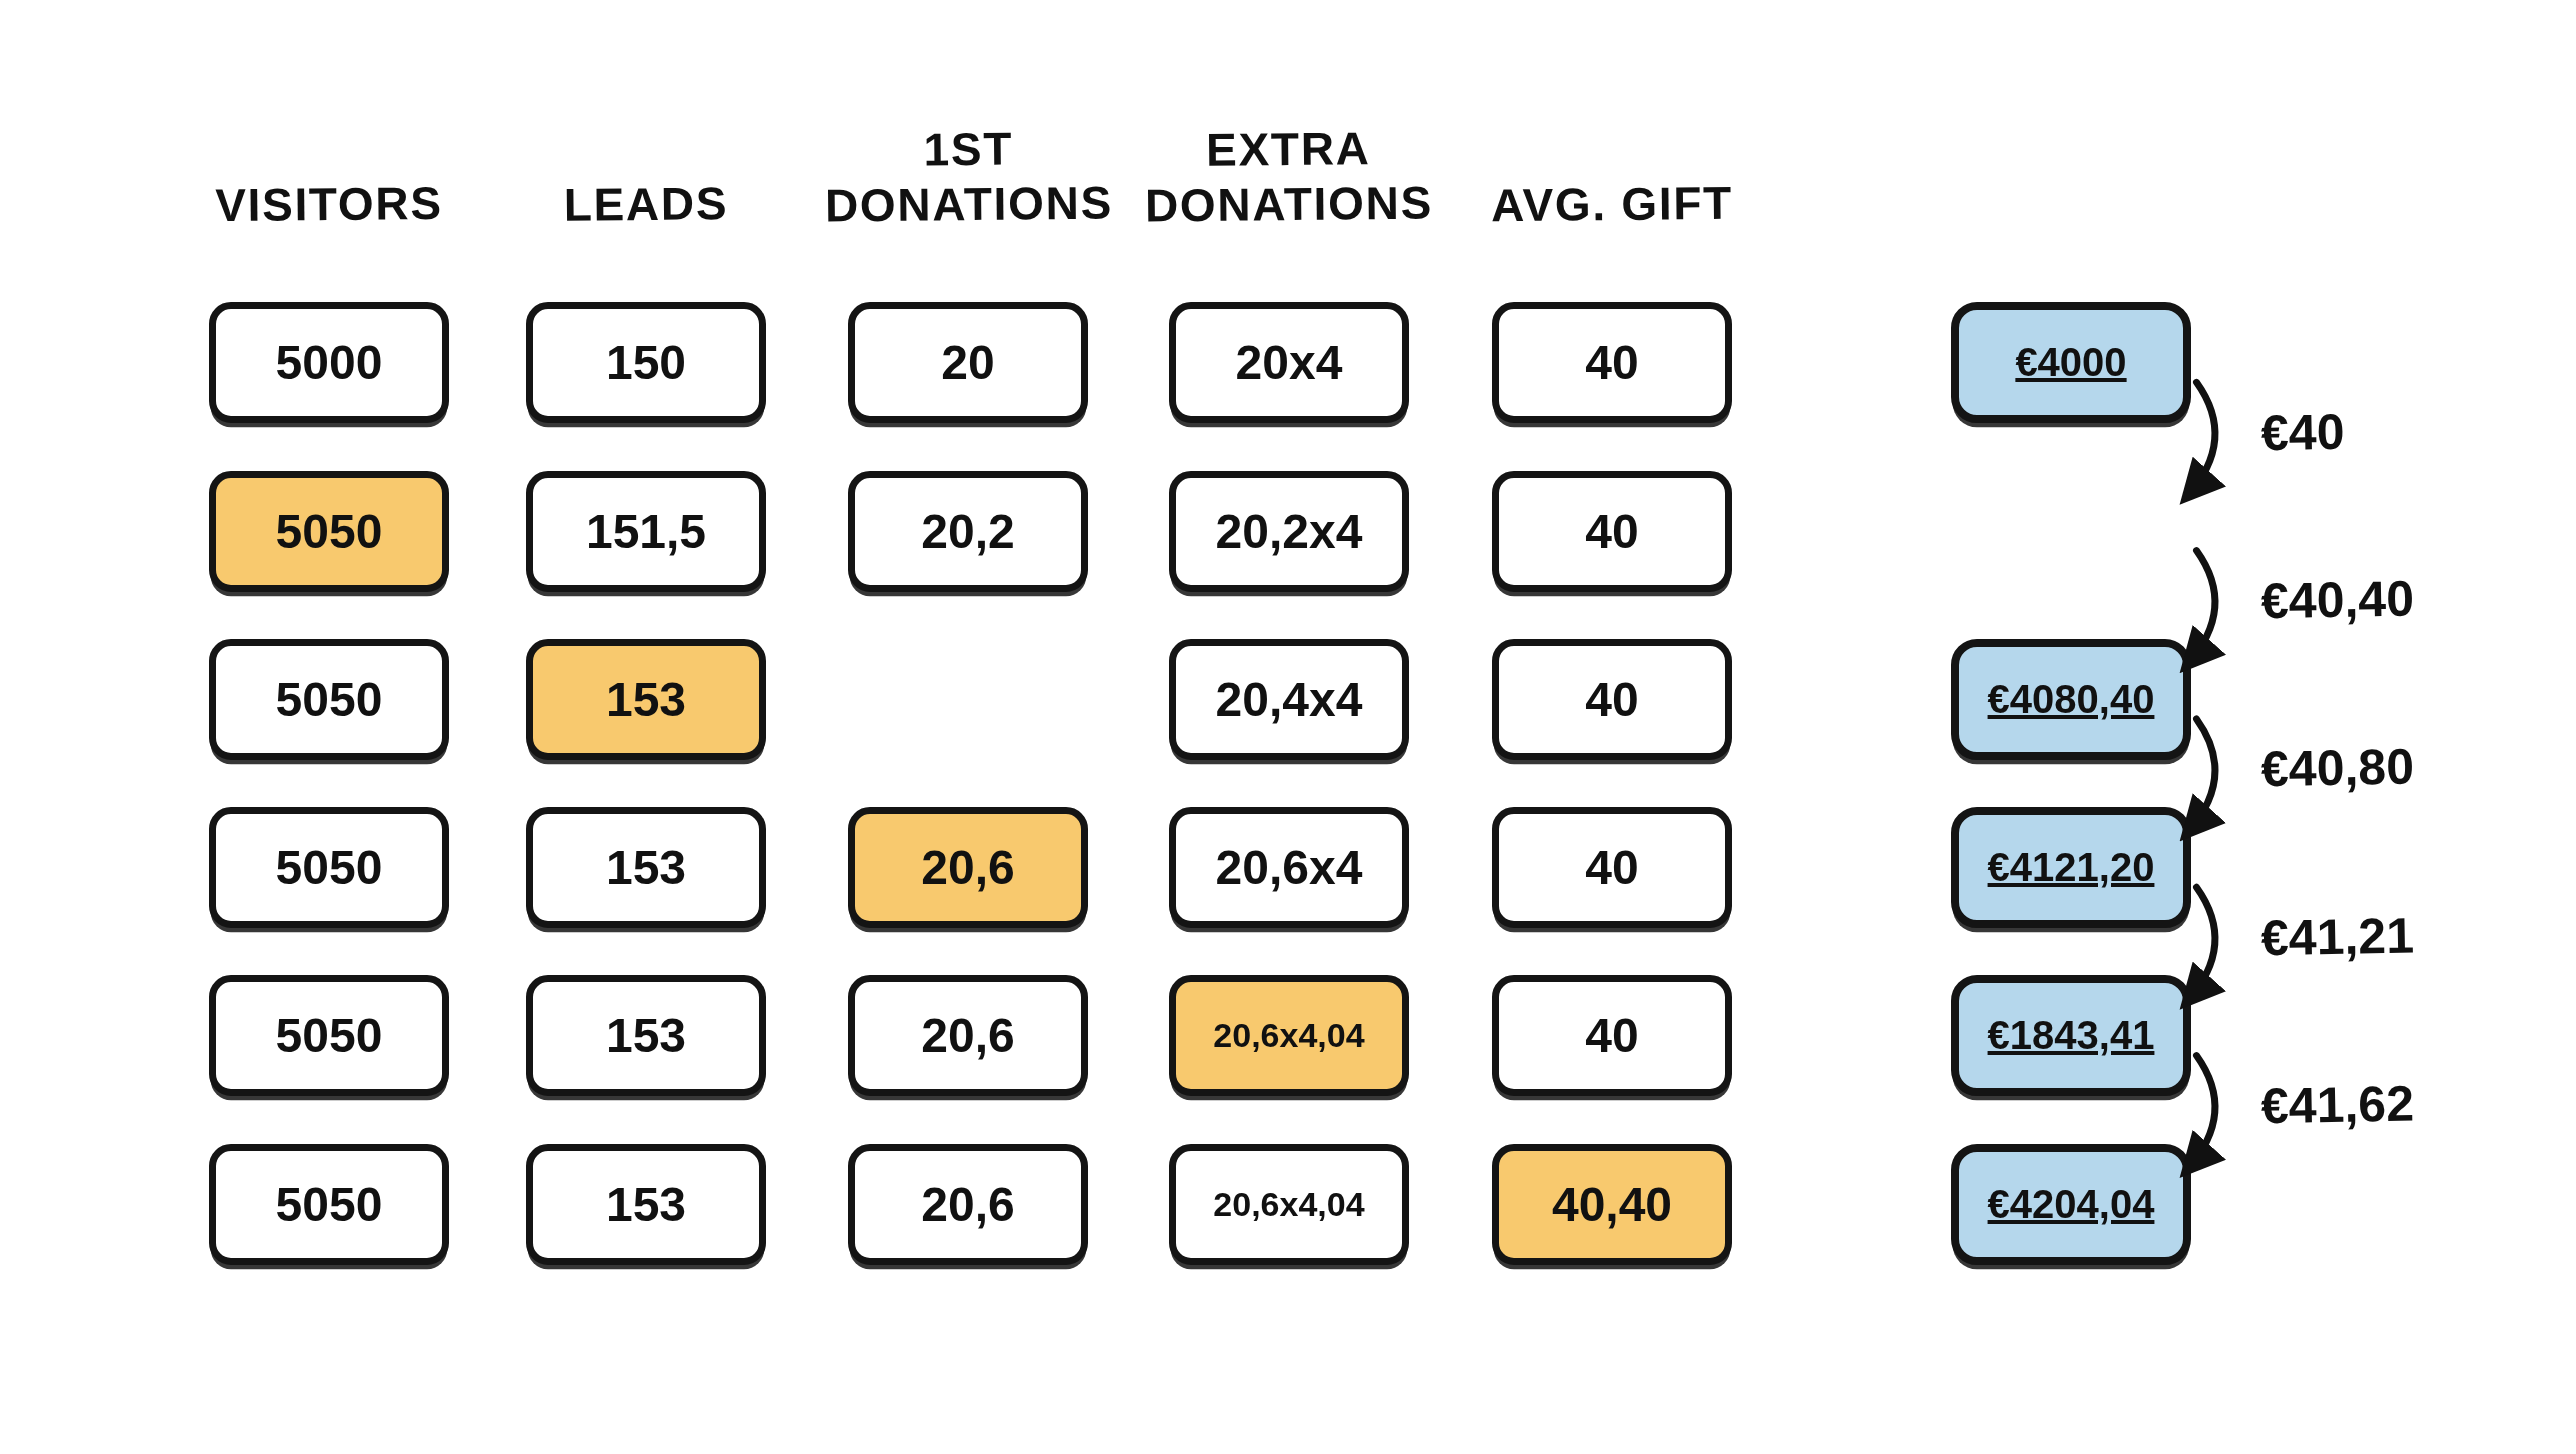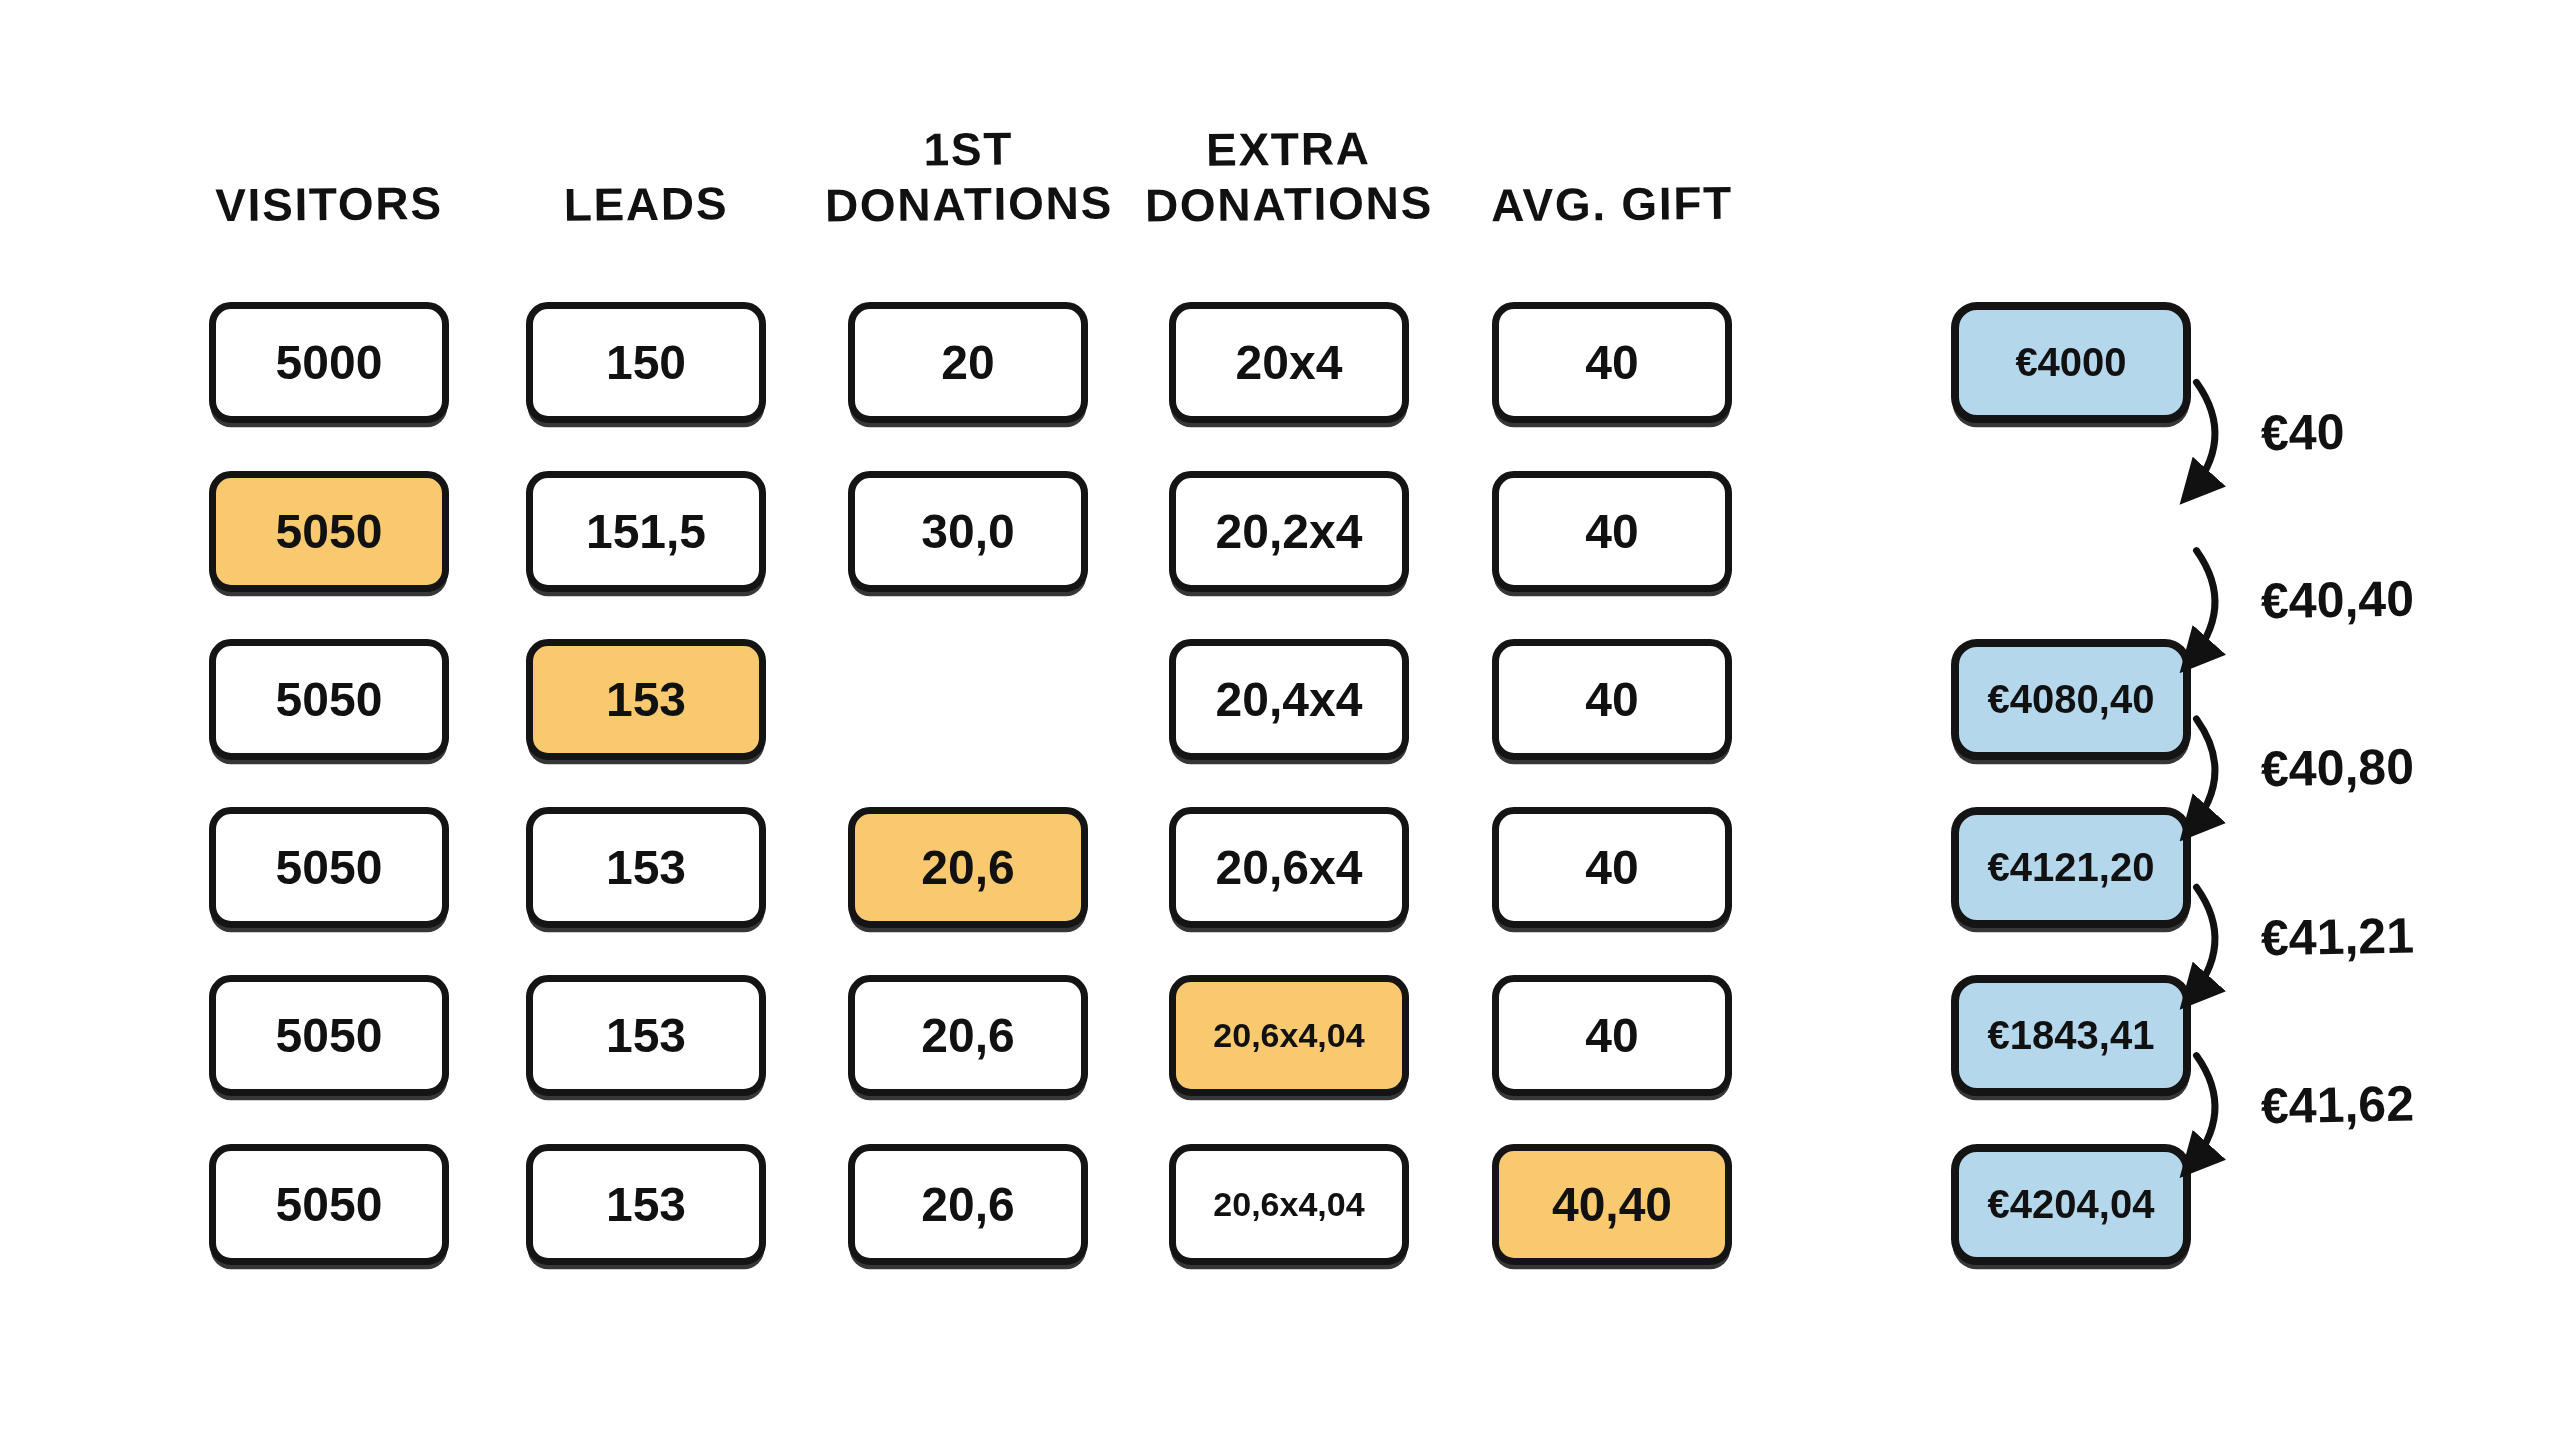--- a/index.html
+++ b/index.html
@@ -47,20 +47,21 @@
     font-weight: bold;
     color: #111;
   }
   .vbox.tight { font-size: 34px; }
   .vbox.highlight { background: var(--highlight, #F8C96E); }
   .vbox.revenue {
     background: var(--revenue, #B5D7EC);
     border-width: 8.6px;
     border-radius: 26px;
     font-size: 40px;
+    text-decoration: underline;
   }
   .delta-label {
     position: absolute;
     left: 2261px;
     width: 258px;
     height: 69px;
     line-height: 69px;
     font-size: 50px;
     font-weight: bold;
     color: #111;
@@ -101,21 +102,21 @@
   <div class="vbox" style="left:209px;top:1144px">5050</div>
 
   <div class="vbox" style="left:526px;top:302px">150</div>
   <div class="vbox" style="left:526px;top:471px">151,5</div>
   <div class="vbox highlight" style="left:526px;top:639px">153</div>
   <div class="vbox" style="left:526px;top:807px">153</div>
   <div class="vbox" style="left:526px;top:975px">153</div>
   <div class="vbox" style="left:526px;top:1144px">153</div>
 
   <div class="vbox" style="left:848px;top:302px">20</div>
-  <div class="vbox" style="left:848px;top:471px">30,0</div>
+  <div class="vbox" style="left:848px;top:471px">20,2</div>
   <div class="vbox highlight" style="left:848px;top:807px">20,6</div>
   <div class="vbox" style="left:848px;top:975px">20,6</div>
   <div class="vbox" style="left:848px;top:1144px">20,6</div>
 
   <div class="vbox" style="left:1169px;top:302px">20x4</div>
   <div class="vbox" style="left:1169px;top:471px">20,2x4</div>
   <div class="vbox" style="left:1169px;top:639px">20,4x4</div>
   <div class="vbox" style="left:1169px;top:807px">20,6x4</div>
   <div class="vbox highlight tight" style="left:1169px;top:975px">20,6x4,04</div>
   <div class="vbox tight" style="left:1169px;top:1144px">20,6x4,04</div>

